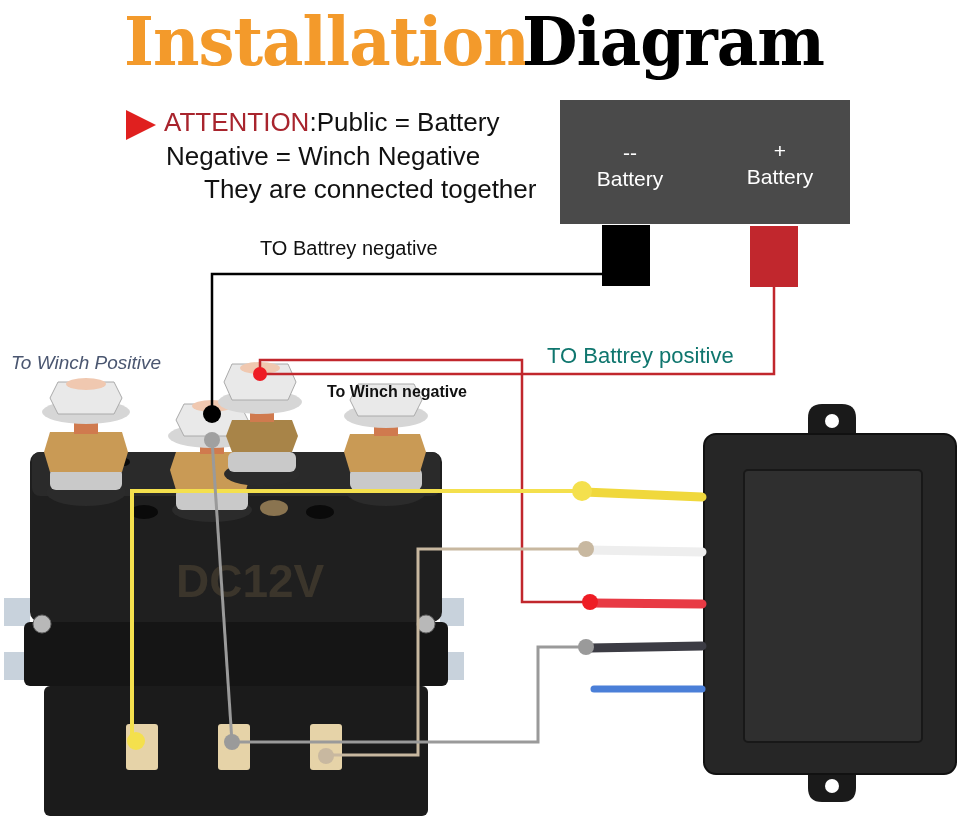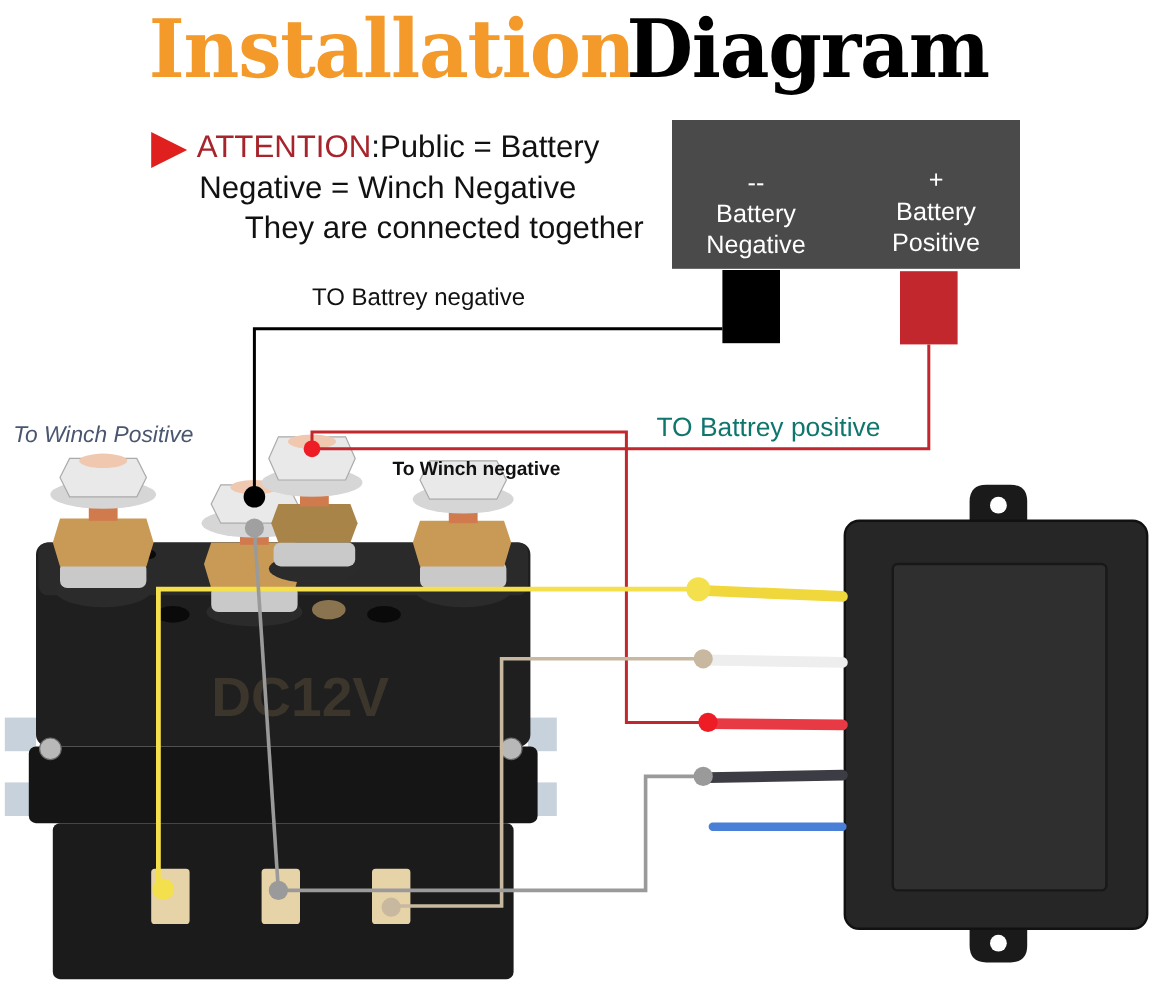--- a/index.html
+++ b/index.html
@@ -150,26 +150,24 @@
   <span class="arrow"></span>
   <div class="line l1"><span class="red">ATTENTION</span><span>:Public = Battery</span></div>
   <div class="line l2">Negative = Winch Negative</div>
   <div class="line l3">They are connected together</div>
 </div>
 
 <div class="battery">
   <div class="term neg">
     <div>--</div>
     <div>Battery</div>
-    <div>Negative</div>
   </div>
   <div class="term pos">
     <div>+</div>
     <div>Battery</div>
-    <div>Positive</div>
   </div>
 </div>
 <div class="post-neg"></div>
 <div class="post-pos"></div>
 
 <div class="label lbl-bneg">TO Battrey negative</div>
 <div class="label lbl-bpos">TO Battrey positive</div>
 <div class="label lbl-wpos">To Winch Positive</div>
 <div class="label lbl-wneg">To Winch negative</div>
 

